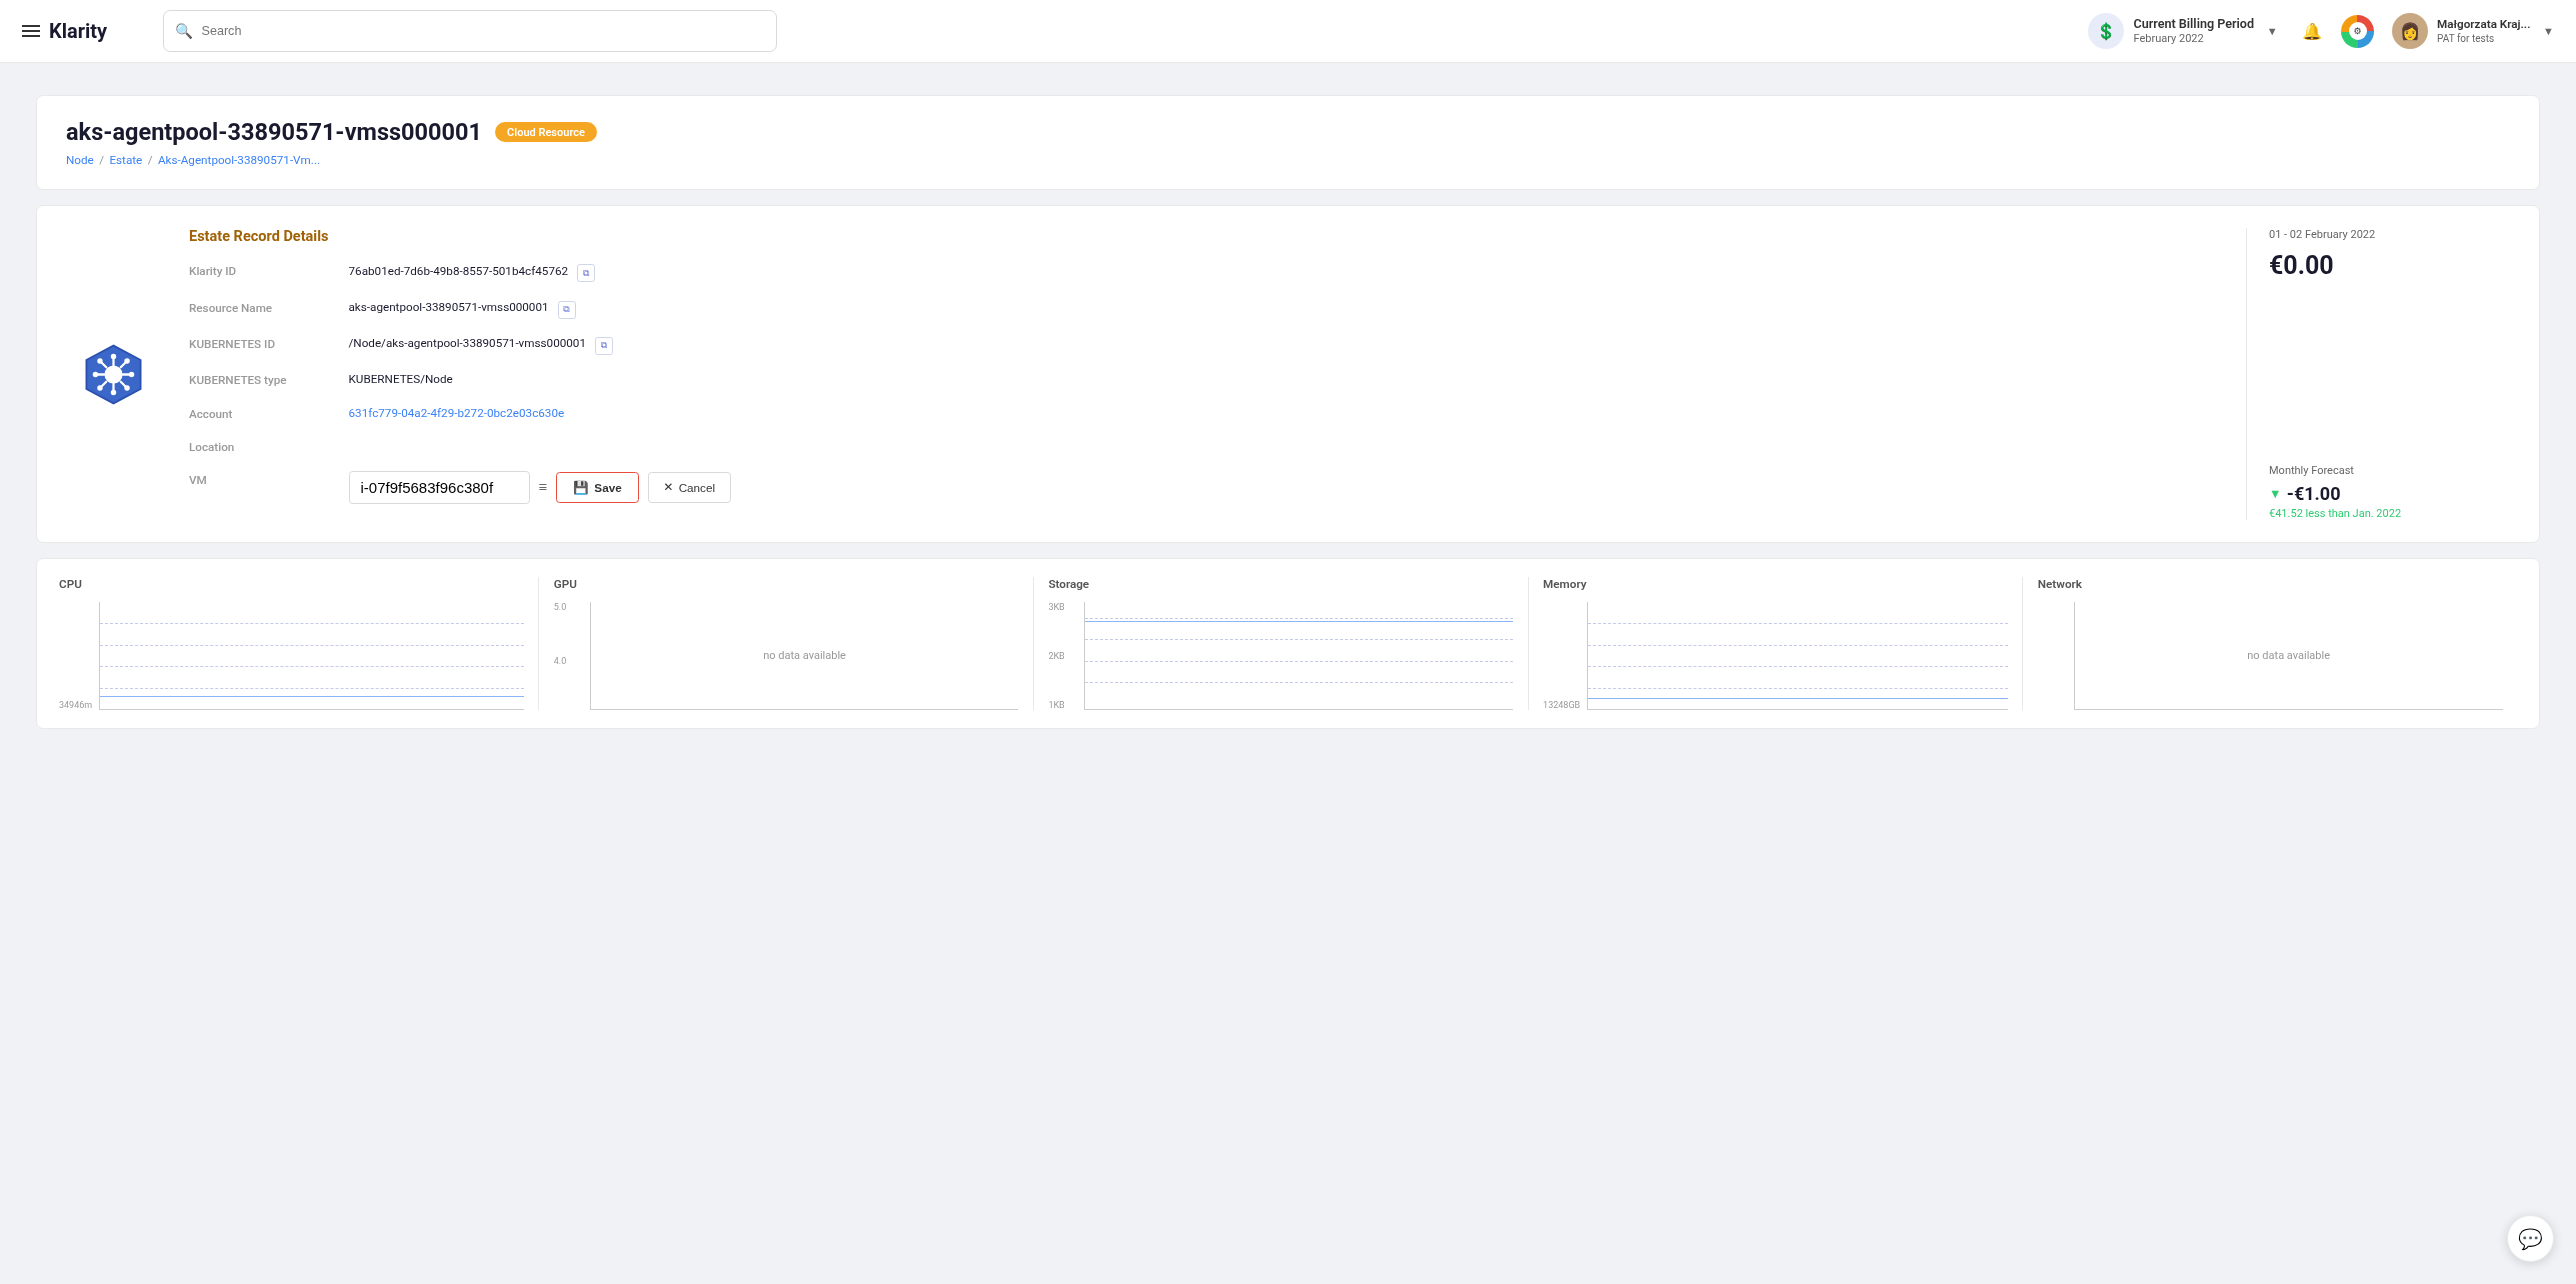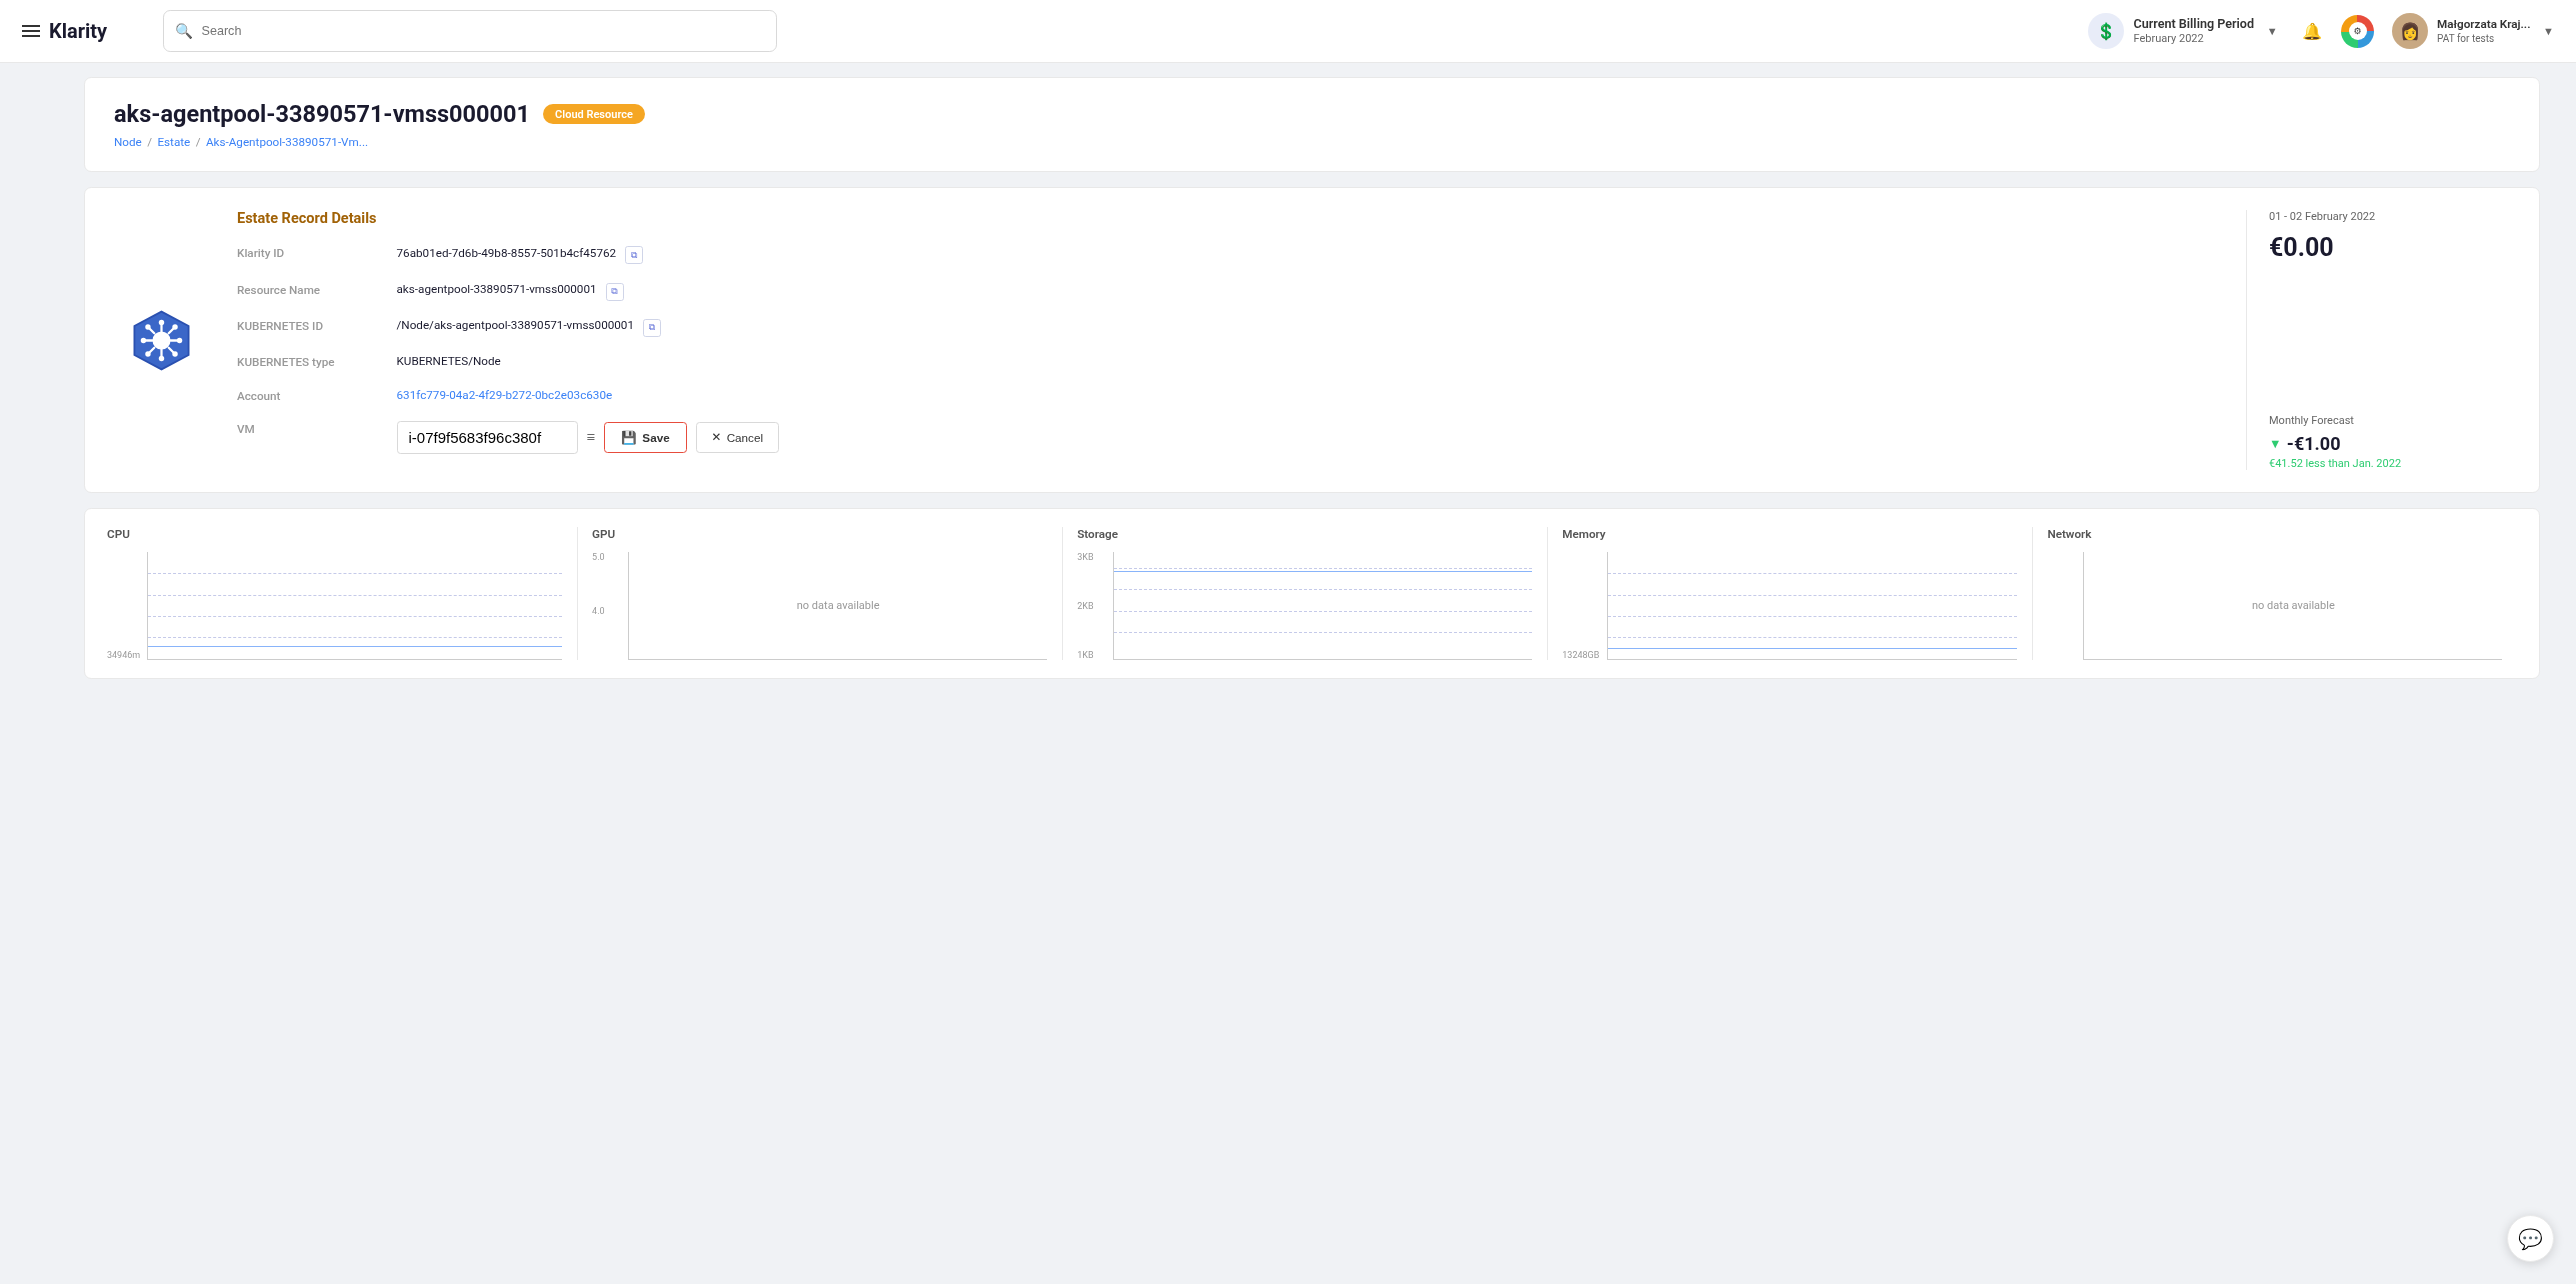--- a/index.html
+++ b/index.html
@@ -122,22 +122,21 @@
       display: flex; align-items: center; justify-content: center;
       font-size: 16.3px;
       overflow: hidden;
     }
     .user-info { line-height: 1.3; }
     .user-name { font-weight: 600; font-size: 11.7px; }
     .user-role { font-size: 10px; color: #666; }
 
     
     .main-content {
-      padding: 14px 36px;
-      margin-left: 48px;
+      padding: 32px 36px;
     }
 
     
     .page-header {
       background: #fff;
       border-radius: 7.2px;
       padding: 22px 29px;
       margin-bottom: 14.5px;
       border: 0.9px solid #e8e8e8;
     }
@@ -545,20 +544,26 @@
         </div>
       </div>
 
       <div class="detail-row">
         <span class="detail-label">Account</span>
         <div class="detail-value">
           <a class="val-text">631fc779-04a2-4f29-b272-0bc2e03c630e</a>
         </div>
       </div>
 
+      <div class="detail-row">
+        <span class="detail-label">Location</span>
+        <div class="detail-value">
+          <span class="val-text"></span>
+        </div>
+      </div>
 
       <div class="detail-row">
         <span class="detail-label">VM</span>
         <div class="detail-value">
           <div class="vm-edit-row">
             <input type="text" class="vm-input" value="i-07f9f5683f96c380f" style="">
             <span class="vm-menu-icon">≡</span>
             <button class="save-btn">
               <span class="save-icon">💾</span>
               <span>Save</span>

